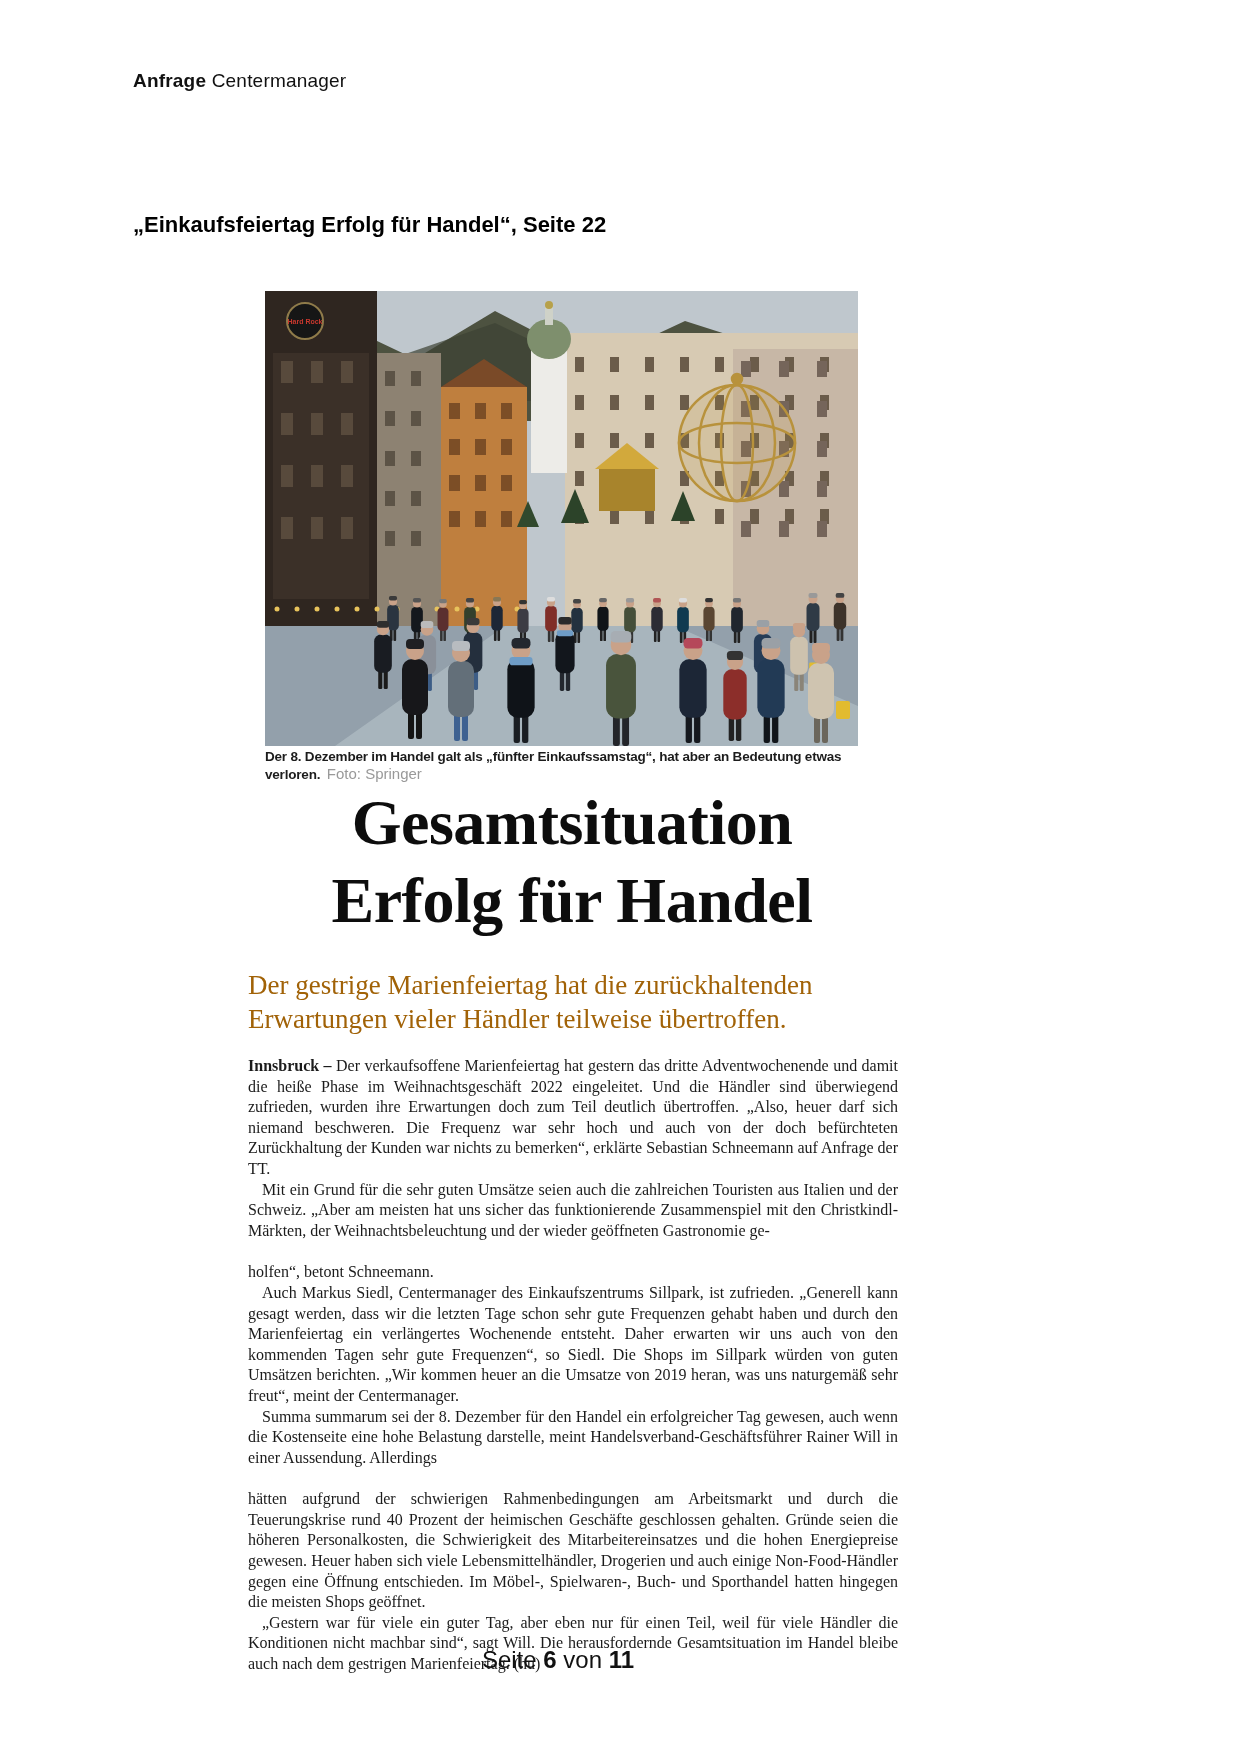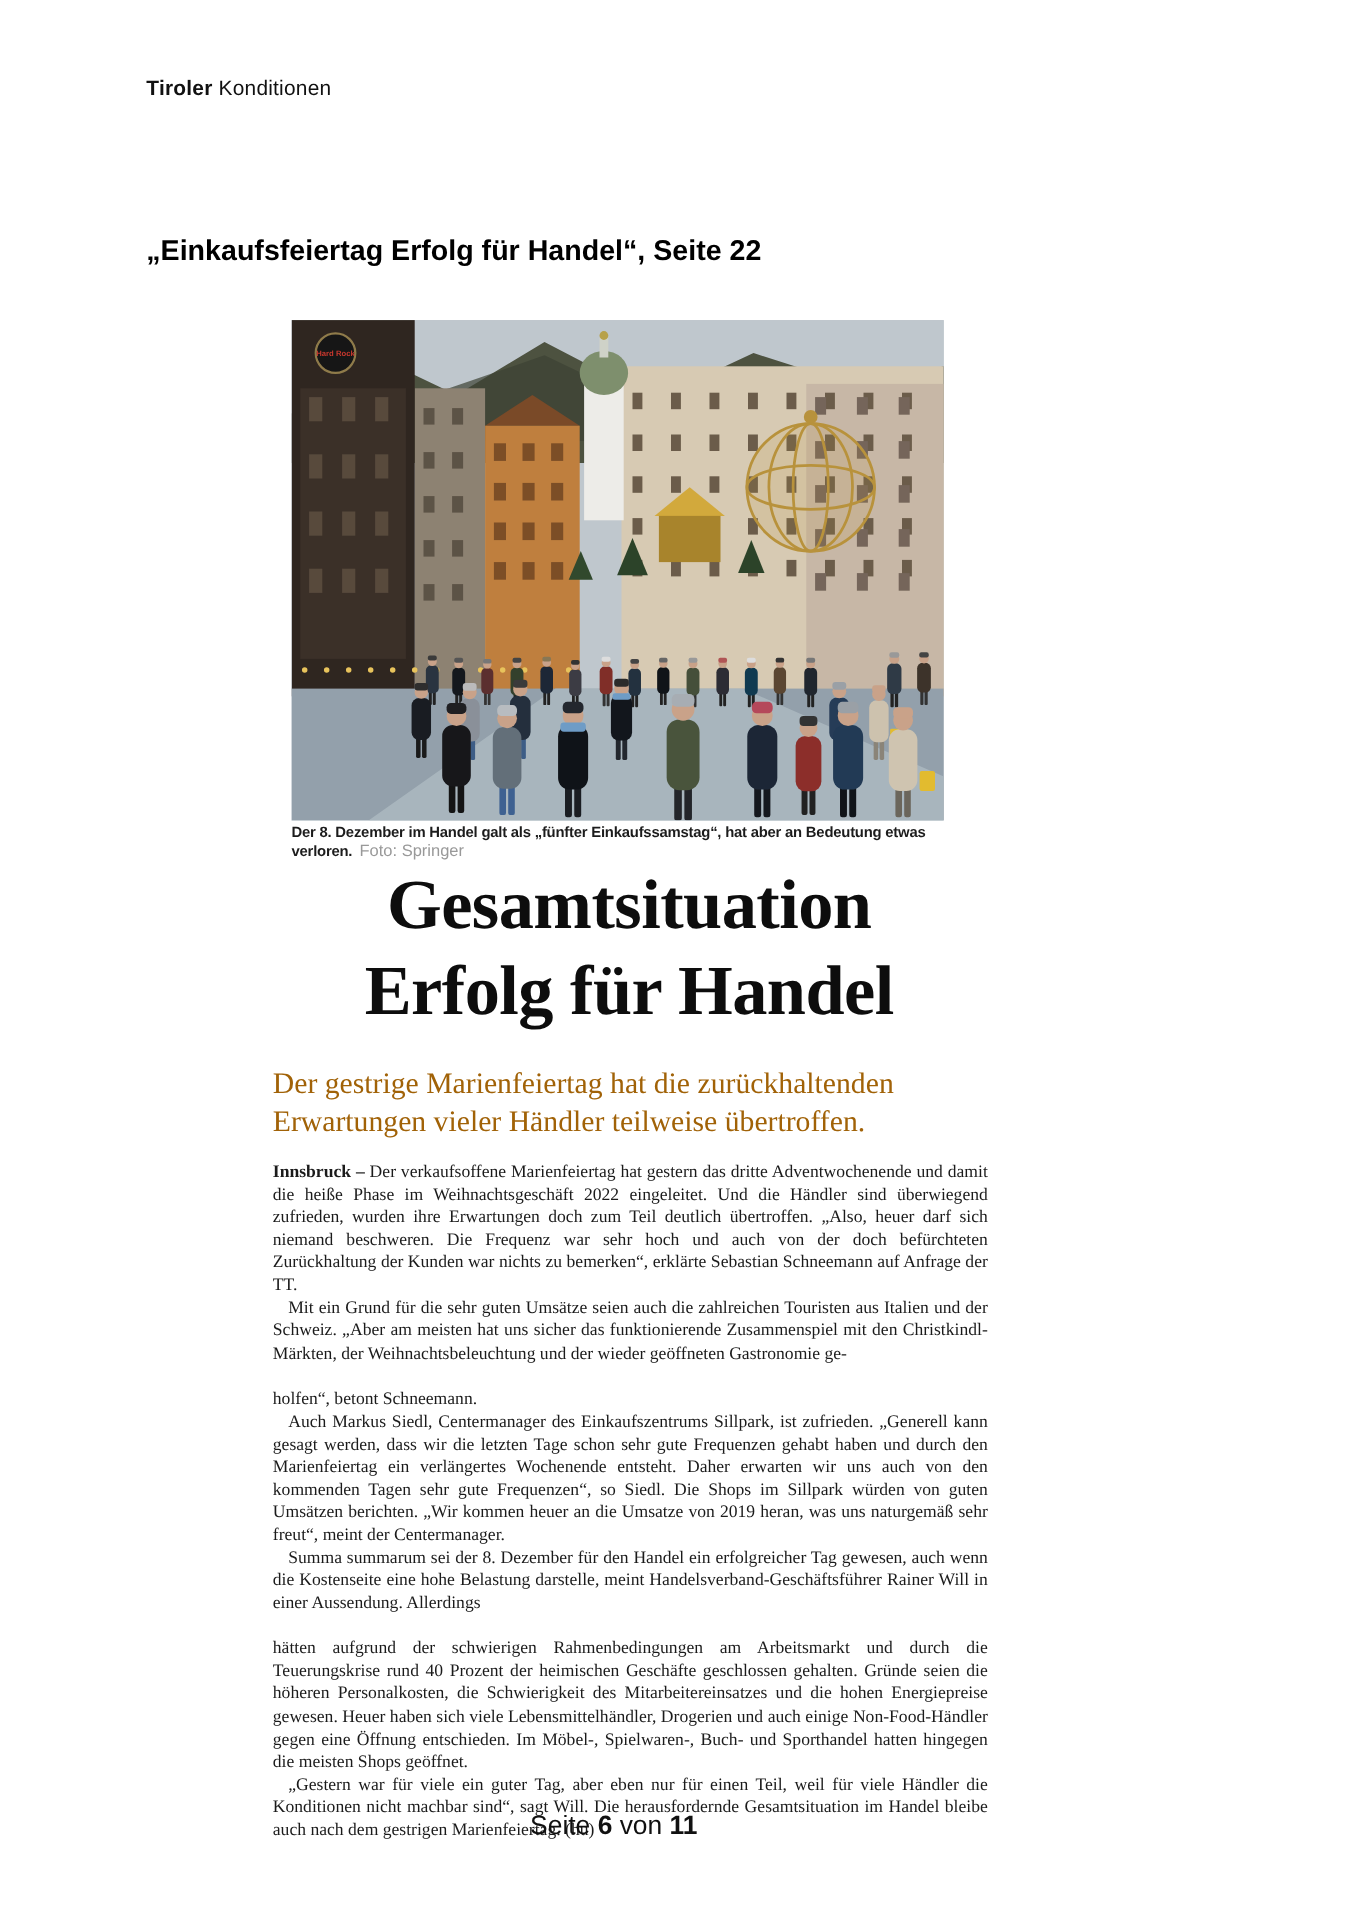--- a/index.html
+++ b/index.html
@@ -2,21 +2,21 @@
 <html lang="de"><head>
 <meta charset="utf-8">
 <style>
   html,body{margin:0;padding:0;background:#ffffff;}
   .page{position:relative;width:1241px;height:1754px;background:#ffffff;overflow:hidden;
         font-family:"Liberation Sans",sans-serif;color:#1a1a1a;}
 
   .masthead{position:absolute;left:133px;top:70px;font-size:19px;letter-spacing:.2px;color:#111;}
   .masthead b{font-weight:700;}
 
-  .clip-title{position:absolute;left:133px;top:212px;font-size:26px;font-weight:700;color:#000;}
+  .clip-title{position:absolute;left:133px;top:212px;font-size:22px;font-weight:700;color:#000;}
 
   .photo{position:absolute;left:265px;top:291px;width:593px;height:455px;overflow:hidden;background:#bfc7cd;}
   .photo svg{display:block;width:100%;height:100%;}
 
   .caption{position:absolute;left:265px;top:748px;width:593px;
            font-size:13.5px;font-weight:700;letter-spacing:-.2px;color:#1c1c1c;line-height:17px;}
   .caption .credit{font-size:15px;font-weight:400;color:#999;letter-spacing:0;margin-left:3px;}
 
   .headline{position:absolute;left:248px;top:784px;width:648px;text-align:center;
             font-family:"Liberation Serif",serif;font-weight:700;color:#0d0d0d;
@@ -36,21 +36,21 @@
   .footer{position:absolute;left:248px;top:1646px;width:620px;text-align:center;
           font-size:24px;color:#111;}
   .footer b{font-weight:700;}
 </style>
 </head>
 <body>
 
 <div class="page">
 
   <div class="masthead">
-    <b>Tiroler</b><span> Konditionen</span>
+    <b>Anfrage</b><span> Centermanager</span>
   </div>
 
   <div class="clip-title">„Einkaufsfeiertag Erfolg für Handel“, Seite 22</div>
 
   <div class="photo">
     <svg viewBox="0 0 593 455" preserveAspectRatio="none" xmlns="http://www.w3.org/2000/svg">
 
       <rect x="0" y="0" width="593" height="455" fill="#bfc7cd"></rect>
 
       <path d="M0,85 L70,30 L150,68 L230,20 L330,72 L420,30 L520,62 L593,42 L593,130 L0,130 Z" fill="#4d5240"></path>

